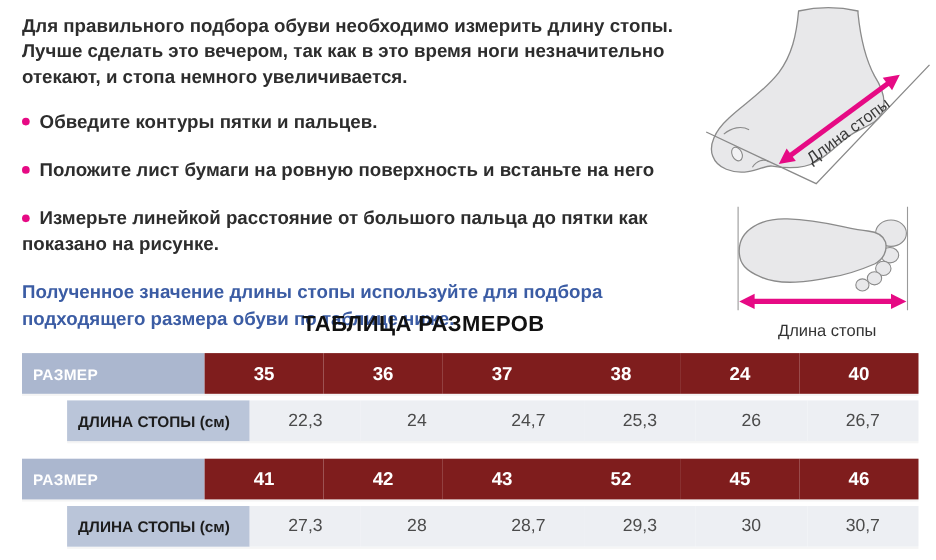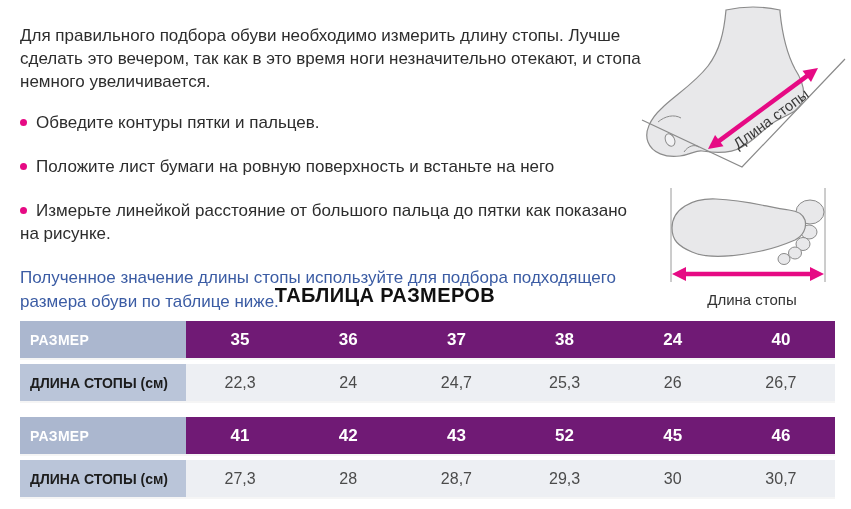--- a/index.html
+++ b/index.html
@@ -1,44 +1,44 @@
 <!DOCTYPE html>
 <html><head>
 <meta charset="utf-8">
 <style>
   html,body{margin:0;padding:0;background:#fff;}
   #page{position:relative;width:851px;height:509px;background:#ffffff;overflow:hidden;
         font-family:"Liberation Sans", sans-serif;color:#2d2d2d;}
 
   
-  .text-col{position:absolute;left:20px;top:20px;width:628px;}
+  .text-col{position:absolute;left:20px;top:8px;width:628px;font-weight:bold;}
   .intro{margin:4px 0 18px 0;font-size:17px;line-height:23px;color:#2d2d2d;}
   .bullet{margin:0 0 21px 0;font-size:17px;line-height:23px;color:#2d2d2d;}
   .dot{display:inline-block;width:7px;height:7px;border-radius:50%;background:#e60a84;
        margin-right:9px;vertical-align:2px;}
   .note{margin:2px 0 0 0;font-size:17px;line-height:24px;color:#3b5ca4;}
 
   
   .illus-side{position:absolute;left:638px;top:4px;width:212px;height:182px;}
   .illus-sole{position:absolute;left:656px;top:186px;width:192px;}
   .illus-sole .caption{margin-top:1px;text-align:center;font-size:15px;color:#333;}
 
   
   .table-title{position:absolute;left:32px;top:284px;width:706px;text-align:center;
                font-size:20px;font-weight:bold;color:#111;letter-spacing:.4px;}
   .tables{position:absolute;left:20px;top:321px;width:815px;}
   .tgroup{margin-bottom:16px;}
   .trow{display:grid;grid-template-columns:166px repeat(6,1fr);height:37px;}
-  .trow + .trow{margin-top:6px;}
+  .trow + .trow{margin-top:6px;margin-left:41px;}
   .cell{display:flex;align-items:center;justify-content:center;}
   .lbl-size{background:#abb7cf;color:#ffffff;font-weight:bold;font-size:14px;
             justify-content:flex-start;padding-left:10px;letter-spacing:.3px;}
   .lbl-len{background:#bac5d9;color:#1c1c1c;font-weight:bold;font-size:14px;
            justify-content:flex-start;padding-left:10px;}
-  .size-cell{background:#701a75;color:#ffffff;font-weight:bold;font-size:17px;}
+  .size-cell{background:#7f1d1d;color:#ffffff;font-weight:bold;font-size:17px;}
   .len-cell{background:#edeff3;color:#4b4b4b;font-size:16px;}
   .trow{box-shadow:0 2px 0 rgba(0,0,0,0.04);}
 </style>
 </head>
 <body>
 
 <div id="page">
 
   <div class="text-col">
     <p class="intro">Для правильного подбора обуви необходимо измерить длину стопы. Лучше сделать это вечером, так как в это время ноги незначительно отекают, и стопа немного увеличивается.</p>

